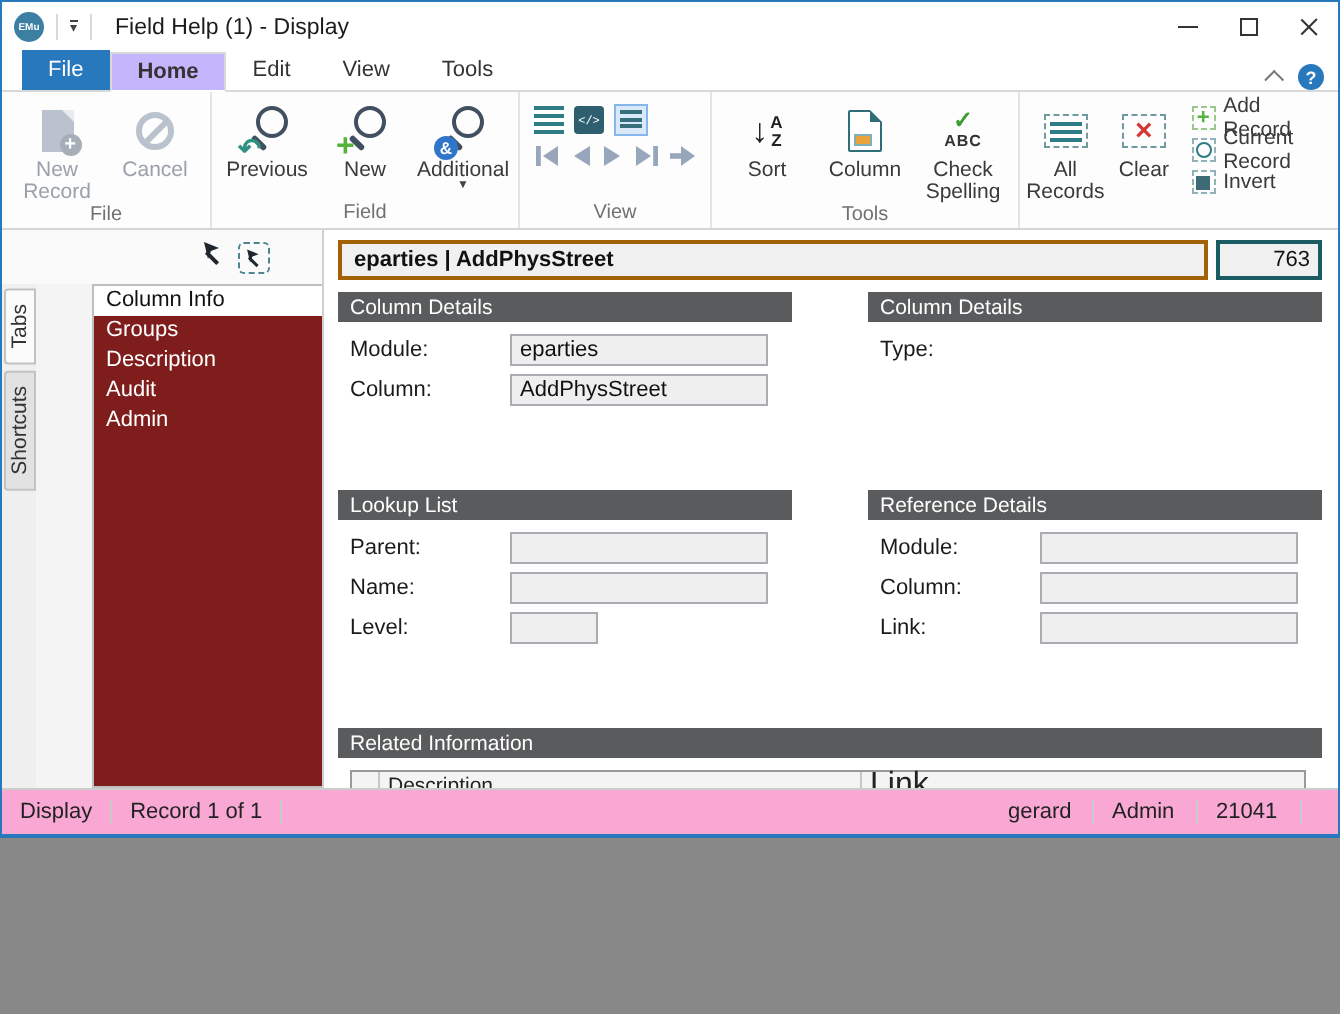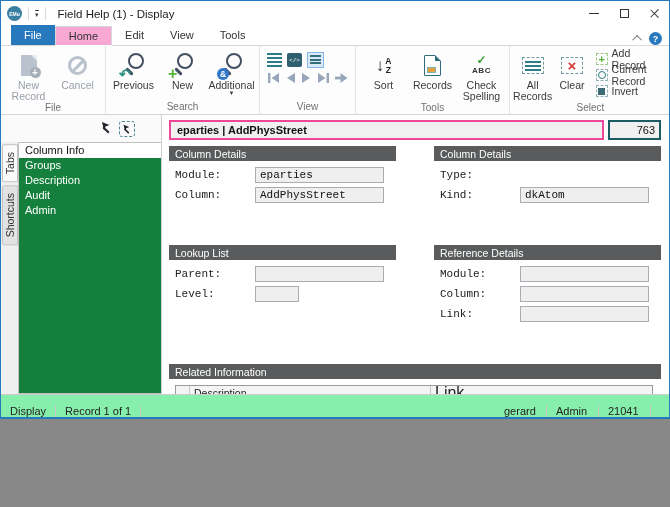--- a/index.html
+++ b/index.html
@@ -20,21 +20,21 @@
   .wbtn{width:30px;height:25px;display:flex;align-items:center;justify-content:center;}
   .ic-min{width:10px;height:1px;background:#333;}
   .ic-max{width:9px;height:9px;border:1px solid #333;}
   .ic-close{position:relative;width:11px;height:11px;}
   .ic-close::before,.ic-close::after{content:'';position:absolute;left:5px;top:0;width:1.4px;height:11px;background:#333;}
   .ic-close::before{transform:rotate(45deg);} .ic-close::after{transform:rotate(-45deg);}
   
   .tabrow{height:20px;display:flex;align-items:flex-end;background:#fff;border-bottom:1px solid #d8d8d8;flex:0 0 auto;}
   .mtab{font-size:11px;color:#333;padding:3px 13px 3px;height:20px;display:flex;align-items:center;}
   .mtab.file{background:#2878be;color:#fff;margin-left:10px;}
-  .mtab.selected{background:#f9a8d4;border:1px solid #d8d8d8;border-bottom:1px solid #fff;margin-bottom:-1px;}
+  .mtab.selected{background:#c4b5fd;border:1px solid #d8d8d8;border-bottom:1px solid #fff;margin-bottom:-1px;font-weight:bold;}
   .tabrow-right{margin-left:auto;display:flex;align-items:center;gap:7px;padding-right:7px;}
   .collapse-chev{width:7px;height:7px;border-left:1.5px solid #777;border-top:1.5px solid #777;transform:rotate(45deg) translateY(2px);}
   .help-btn{width:13px;height:13px;border-radius:50%;background:#2878be;color:#fff;font-size:9px;font-weight:bold;
     display:flex;align-items:center;justify-content:center;}
   
   .ribbon{height:69px;background:#fdfdfd;border-bottom:1px solid #d5d5d5;display:flex;flex:0 0 auto;}
   .rgroup{display:flex;flex-direction:column;border-right:1px solid #e4e4e4;padding:2px 3px 0;}
   .rgroup-body{flex:1;display:flex;align-items:flex-start;}
   .rgroup-label{text-align:center;font-size:10px;color:#717171;padding:0 0 2px;}
   .rbtn{display:flex;flex-direction:column;align-items:center;width:49px;font-size:10.5px;line-height:11px;
@@ -94,51 +94,51 @@
   
   .content{flex:1;display:flex;min-height:0;background:#fff;}
   .left-col{width:161px;flex:0 0 auto;display:flex;flex-direction:column;background:#f4f4f4;border-right:1px solid #cfcfcf;}
   .left-toolbar{height:27px;display:flex;align-items:center;justify-content:flex-end;gap:6px;padding-right:26px;background:#fafafa;}
   .marquee-ic{width:16px;height:16px;border:1px dashed #4d8691;border-radius:3px;display:flex;align-items:center;justify-content:center;}
   .left-body{flex:1;display:flex;min-height:0;}
   .tabstrip{width:17px;background:#efefef;display:flex;flex-direction:column;align-items:flex-end;padding-top:2px;}
   .vtab{writing-mode:vertical-rl;transform:rotate(180deg);font-size:10.5px;color:#333;background:#e2e2e2;
     border:1px solid #c2c2c2;padding:7px 1px;margin-bottom:3px;border-radius:0 2px 2px 0;}
   .vtab.selected{background:#fbfbfb;}
-  .sidepanel{flex:1;background:#15803d;overflow:hidden;border:1px solid #bfbfbf;border-right:none;}
+  .sidepanel{flex:1;background:#7f1d1d;overflow:hidden;border:1px solid #bfbfbf;border-right:none;margin-left:28px;}
   .sp-item{font-size:11px;color:#fff;padding:1px 0 1px 6px;height:15px;line-height:13px;cursor:default;}
   .sp-item.selected{background:#fff;color:#111;}
   
   .main{flex:1;background:#fff;padding:5px 8px 0 7px;display:flex;flex-direction:column;min-width:0;}
   .rec-header{display:flex;gap:4px;margin-bottom:6px;}
-  .rec-title{flex:1;height:20px;border:2px solid #ec4899;background:#f0f0f0;font-size:11px;font-weight:bold;
+  .rec-title{flex:1;height:20px;border:2px solid #a16207;background:#f0f0f0;font-size:11px;font-weight:bold;
     color:#111;display:flex;align-items:center;padding-left:6px;}
   .rec-count{width:53px;height:20px;border:2px solid #1b5c63;background:#f0f0f0;font-size:11px;
     display:flex;align-items:center;justify-content:flex-end;padding-right:4px;color:#111;}
   .formgrid{display:grid;grid-template-columns:1fr 1fr;column-gap:10px;row-gap:5px;gap:38px;}
   .gbox{display:flex;flex-direction:column;}
   .gbox.full{grid-column:1 / -1;justify-content:center;}
   .ghead{height:15px;background:#595b5d;color:#fff;font-size:10.5px;display:flex;align-items:center;padding-left:6px;}
-  .gbody{padding:4px 2px 2px 6px;font-family:Liberation Mono, monospace;}
+  .gbody{padding:4px 2px 2px 6px;}
   .frow{display:flex;align-items:center;height:20px;}
   .flabel{width:80px;font-size:11px;color:#1b1b1b;flex:0 0 auto;}
   .fval{flex:1;height:16px;background:#f0efef;border:1px solid #a9adb2;font-size:11px;color:#111;
     display:flex;align-items:center;padding-left:4px;margin-right:10px;}
   .fval.short{flex:0 0 44px;}
   
   .relwrap{margin:6px 8px 4px 6px;border:1px solid #9a9a9a;background:#fff;height:64px;display:flex;flex-direction:column;}
   .relhead{display:flex;height:15px;background:#f4f4f4;border-bottom:1px solid #b5b5b5;}
   .relrow{display:flex;height:16px;border-bottom:1px solid #dcdcdc;}
   .rc-marker{width:14px;flex:0 0 auto;border-right:1px solid #c6c6c6;display:flex;align-items:center;justify-content:center;
     font-size:11px;color:#666;background:#f4f4f4;}
   .rc-desc{width:241px;flex:0 0 auto;border-right:1px solid #c6c6c6;font-size:10.5px;color:#222;display:flex;align-items:center;padding-left:4px;}
   .rc-link{flex:1;font-size:16px;color:#222;display:flex;align-items:center;padding-left:4px;}
   .relhead .rc-marker{background:#f4f4f4;}
   
-  .statusbar{height:23px;flex:0 0 auto;background:#86efac;border-top:1px solid #cdcdcd;display:flex;align-items:flex-end;font-size:11px;color:#222;}
+  .statusbar{height:23px;flex:0 0 auto;background:#f9a8d4;border-top:1px solid #cdcdcd;display:flex;align-items:center;font-size:11px;color:#222;}
   .scell{display:flex;align-items:center;padding:0 9px;border-right:1px solid #c9c9c9;}
   .sspacer{flex:1;border-right:1px solid #c9c9c9;}
   .scell.right{min-width:52px;justify-content:flex-start;}
   .sgrip{width:18px;}
 </style>
 </head>
 <body>
 
 <div class="window">
 
@@ -215,21 +215,21 @@
         <div class="rbtn">
           <div class="ric">
               <span class="mag">
                 <span class="badge badge-amp">&amp;</span>
               </span>
             </div>
           <span>Additional</span>
           <span class="mini-caret">▼</span>
         </div>
       </div>
-      <div class="rgroup-label">Search</div>
+      <div class="rgroup-label">Field</div>
     </div>
 
     <div class="rgroup">
       <div class="rgroup-body">
         <div class="vrows">
           <div class="vrow">
             <span class="icon-listview">
                 <i></i>
                 <i></i>
                 <i></i>
@@ -292,21 +292,21 @@
           </span>
             </div>
           <span>Sort</span>
         </div>
         <div class="rbtn">
           <div class="ric">
               <span class="doc-report">
                 <span class="bars"></span>
               </span>
             </div>
-          <span>Records</span>
+          <span>Column</span>
         </div>
         <div class="rbtn">
           <div class="ric">
               <span class="spell-ic">
             <span class="spell-check">✓</span>
             <span class="spell-word">ABC</span>
           </span>
             </div>
           <span>Check Spelling</span>
         </div>
@@ -340,21 +340,20 @@
           <div class="sbtn">
             <span class="sic sic-cur"></span>
             <span>Current Record</span>
           </div>
           <div class="sbtn">
             <span class="sic sic-inv"></span>
             <span>Invert</span>
           </div>
         </div>
       </div>
-      <div class="rgroup-label">Select</div>
     </div>
 
     <div style="flex:1"></div>
   </div>
 
   <div class="content">
 
     <div class="left-col">
       <div class="left-toolbar">
         <span><svg width="13" height="13" viewBox="0 0 13 13">
@@ -403,32 +402,32 @@
             </div>
           </div>
         </div>
 
         <div class="gbox">
           <div class="ghead">Column Details</div>
           <div class="gbody">
             <div class="frow">
               <span class="flabel">Type:</span>
             </div>
-            <div class="frow">
-              <span class="flabel">Kind:</span>
-              <span class="fval">dkAtom</span>
-            </div>
           </div>
         </div>
 
         <div class="gbox">
           <div class="ghead">Lookup List</div>
           <div class="gbody">
             <div class="frow">
               <span class="flabel">Parent:</span>
+              <span class="fval"></span>
+            </div>
+            <div class="frow">
+              <span class="flabel">Name:</span>
               <span class="fval"></span>
             </div>
             <div class="frow">
               <span class="flabel">Level:</span>
               <span class="fval short"></span>
             </div>
           </div>
         </div>
 
         <div class="gbox">

